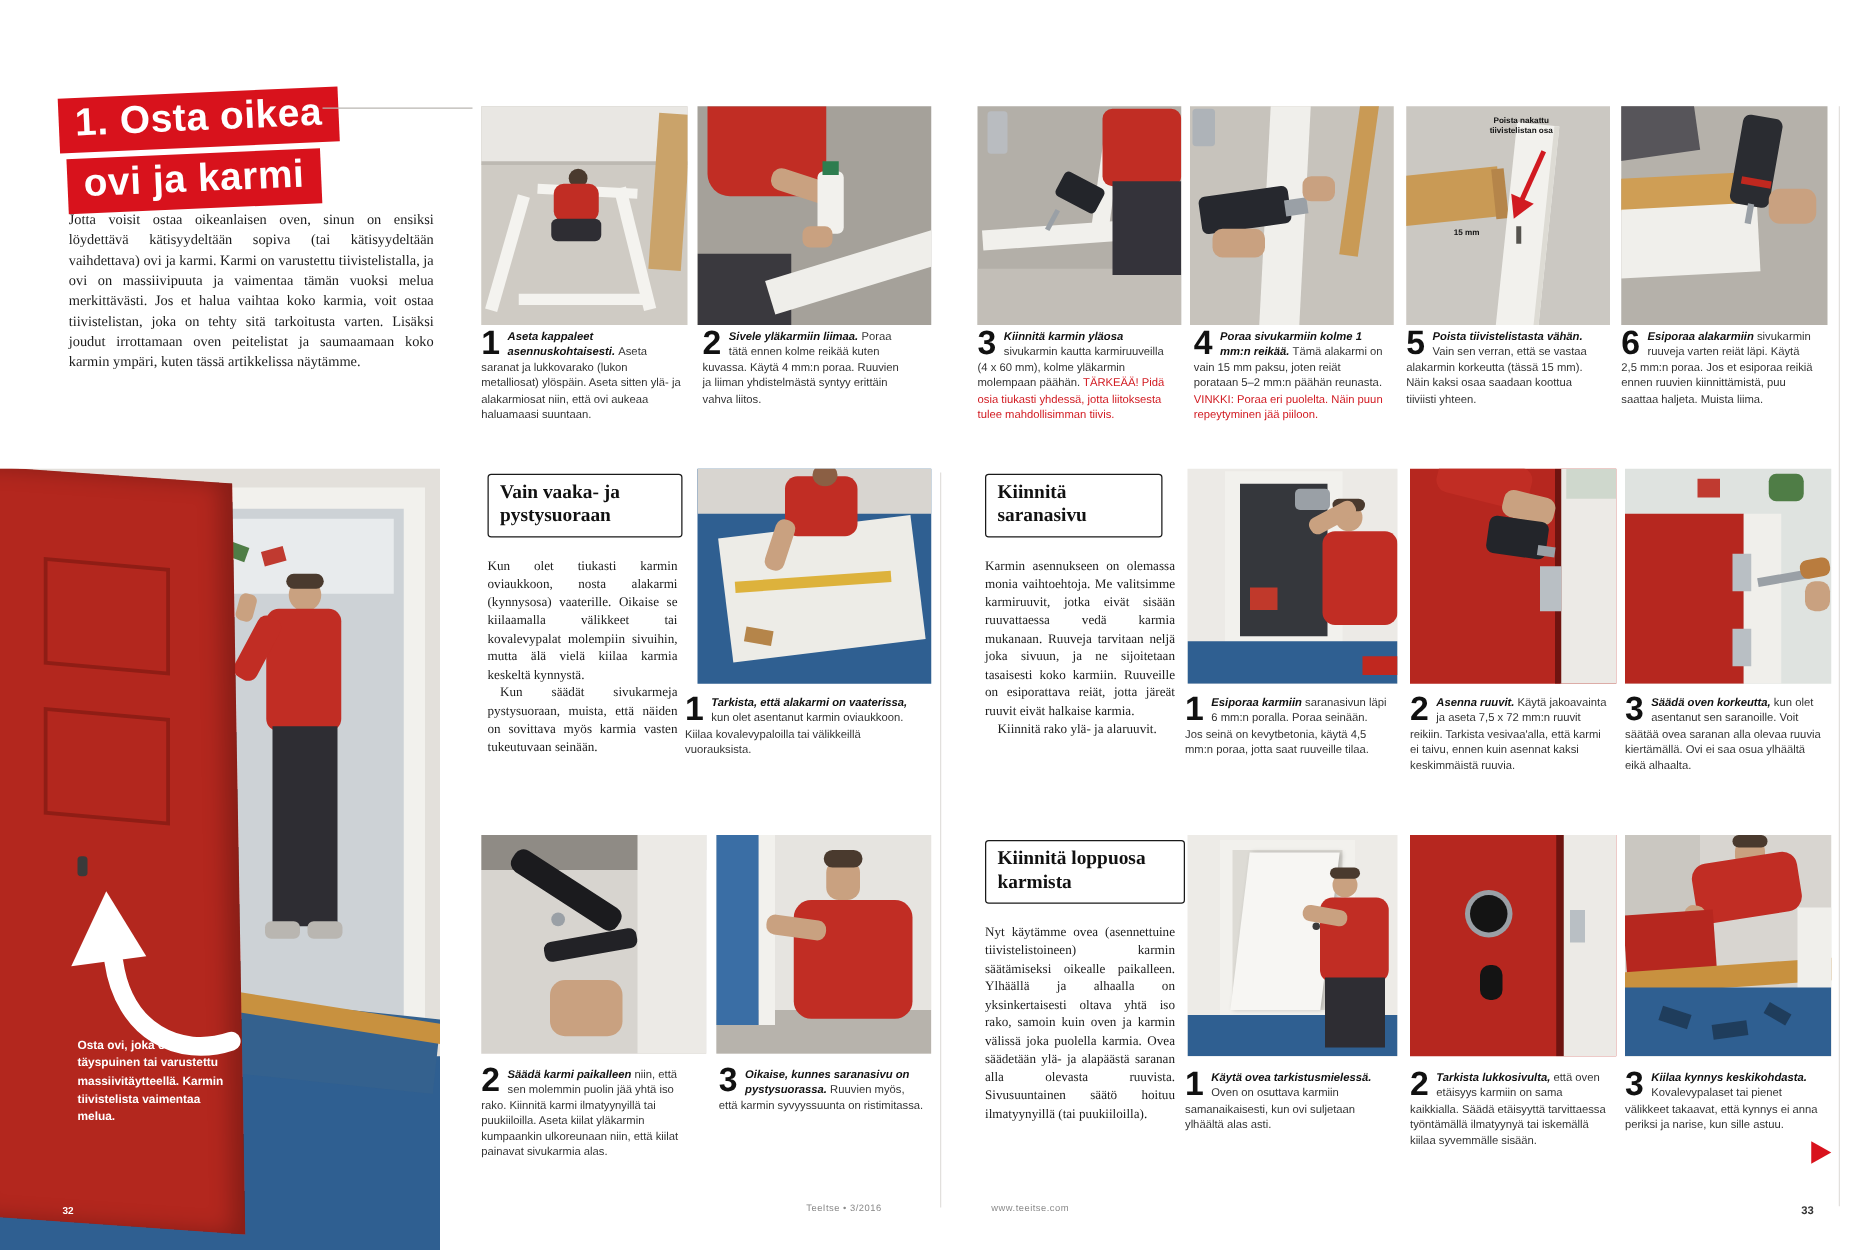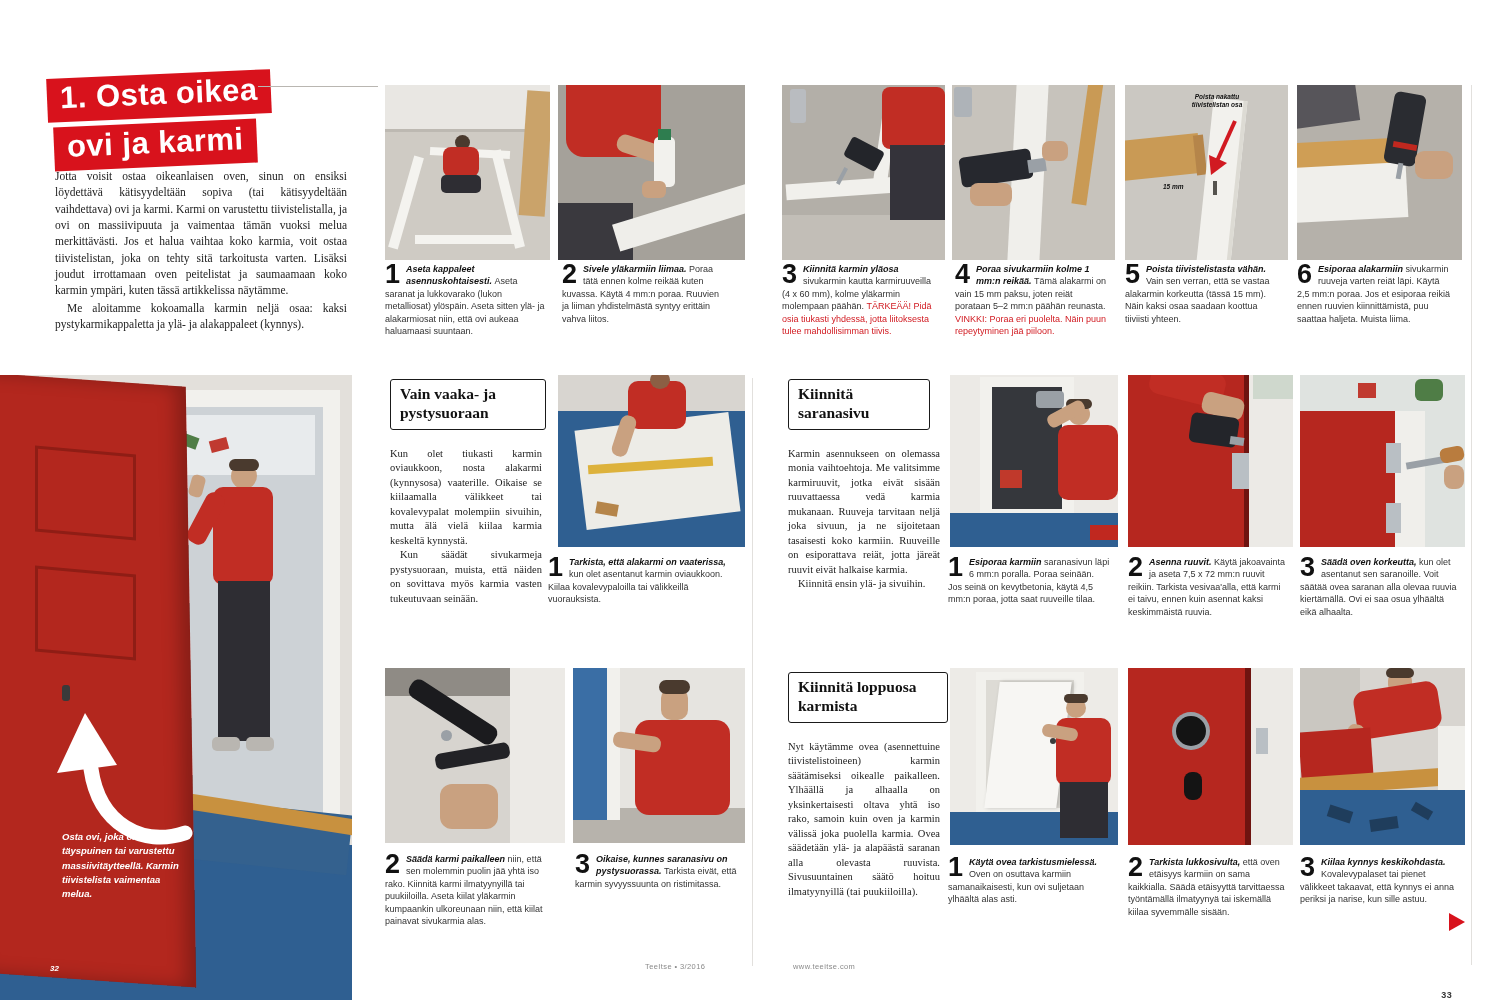--- a/index.html
+++ b/index.html
@@ -24,41 +24,40 @@
   
   .cap{position:absolute;font-size:9px;line-height:1.38;color:#333;}
   .cap .num{float:left;font-size:27px;line-height:21px;font-weight:bold;color:#111;
             margin:1px 6px 0 0;font-family:"Liberation Sans",sans-serif;}
   .cap b{color:#111;font-style:italic;}
   .cap b::after{content:" ";}
   .cap .red{color:#d11a21;}
   .cap .redb{color:#d11a21;font-weight:normal;}
   .cap .redb::after{content:" ";}
   
-  .photo{position:absolute;overflow:hidden;background:#c6c2bb;font-style:italic;}
+  .photo{position:absolute;overflow:hidden;background:#c6c2bb;}
   .rule{position:absolute;background:#e2e0dd;}
   .footer{position:absolute;font-size:7.5px;color:#8a8a8a;letter-spacing:.4px;}
   .pnum{position:absolute;font-size:9px;color:#333;font-weight:bold;}
   .tri{position:absolute;width:0;height:0;border-top:9px solid transparent;
        border-bottom:9px solid transparent;border-left:16px solid #d8121c;}
   .overlaytxt{position:absolute;color:#fff;font-weight:bold;font-size:9.5px;line-height:1.5;}
   .anno{position:absolute;font-size:6.5px;font-weight:bold;color:#111;line-height:1.25;}
 </style>
 </head>
 <body>
 
 <div id="spread">
 
   <div class="banner" style="left:47px;top:74px;">1. Osta oikea</div>
   <div class="banner" style="left:54px;top:123px;">ovi ja karmi</div>
   <span class="s" style="left:258px;top:86px;width:120px;height:1px;background:#b9b6b1;"></span>
 
   <div class="abs serif intro" style="left:55px;top:168px;width:292px;">
     <p>Jotta voisit ostaa oikeanlaisen oven, sinun on ensiksi löydettävä kätisyydeltään sopiva (tai kätisyydeltään vaihdettava) ovi ja karmi. Karmi on varustettu tiivistelistalla, ja ovi on massiivipuuta ja vaimentaa tämän vuoksi melua merkittävästi. Jos et halua vaihtaa koko karmia, voit ostaa tiivistelistan, joka on tehty sitä tarkoitusta varten. Lisäksi joudut irrottamaan oven peitelistat ja saumaamaan koko karmin ympäri, kuten tässä artikkelissa näytämme.</p>
-    <p class="ind">Me aloitamme kokoamalla karmin neljä osaa: kaksi pystykarmikappaletta ja ylä- ja alakappaleet (kynnys).</p>
   </div>
 
   <div class="photo" style="left:0;top:375px;width:352px;height:625px;background:#e3e0db;">
     <i class="s" style="left:150px;top:15px;width:190px;height:560px;background:#f2f1ed;"></i>
     <i class="s" style="left:168px;top:32px;width:155px;height:525px;background:#cdd2d6;"></i>
     <i class="s" style="left:175px;top:40px;width:140px;height:60px;background:#e8ebed;"></i>
     <i class="s" style="left:180px;top:60px;width:18px;height:12px;background:#4f7d46;transform:rotate(20deg);"></i>
     <i class="s" style="left:210px;top:64px;width:18px;height:12px;background:#c03a30;transform:rotate(-15deg);"></i>
 
     <i class="s" style="left:231px;top:88px;width:26px;height:26px;border-radius:50%;background:#c9a180;"></i>
@@ -212,30 +211,30 @@
   <div class="photo" style="left:573px;top:668px;width:172px;height:175px;background:#e6e4e0;">
     <i class="s" style="left:0;top:140px;width:172px;height:35px;background:#b7b3ac;"></i>
     <i class="s" style="left:0;top:0;width:34px;height:152px;background:#3a6ea5;"></i>
     <i class="s" style="left:34px;top:0;width:13px;height:152px;background:#f2f1ed;"></i>
     <i class="s" style="left:88px;top:20px;width:27px;height:32px;border-radius:10px;background:#c9a180;"></i>
     <i class="s" style="left:86px;top:12px;width:31px;height:14px;border-radius:8px;background:#4a3a2e;"></i>
     <i class="s" style="left:62px;top:52px;width:95px;height:95px;border-radius:14px;background:#c12d24;"></i>
     <i class="s" style="left:40px;top:66px;width:48px;height:16px;border-radius:7px;background:#c9a180;transform:rotate(8deg);"></i>
   </div>
   <div class="cap" style="left:575px;top:853px;width:165px;">
-    <span class="num">3</span><b>Oikaise, kunnes saranasivu on pystysuorassa.</b><span>Tarkista eivät, että karmin syvyyssuunta on ristimitassa.</span>
+    <span class="num">3</span><b>Oikaise, kunnes saranasivu on pystysuorassa.</b><span>Ruuvien myös, että karmin syvyyssuunta on ristimitassa.</span>
   </div>
 
   <div class="hbox" style="left:788px;top:379px;width:122px;">
     <div>Kiinnitä</div>
     <div>saranasivu</div>
   </div>
   <div class="abs serif secbody" style="left:788px;top:447px;width:152px;">
     <p>Karmin asennukseen on olemassa monia vaihtoehtoja. Me valitsimme karmiruuvit, jotka eivät sisään ruuvattaessa vedä karmia mukanaan. Ruuveja tarvitaan neljä joka sivuun, ja ne sijoitetaan tasaisesti koko karmiin. Ruuveille on esiporattava reiät, jotta järeät ruuvit eivät halkaise karmia.</p>
-    <p class="ind">Kiinnitä ensin ylä- ja sivuihin.</p>
+    <p class="ind">Kiinnitä rako ylä- ja alaruuvit.</p>
   </div>
 
   <div class="photo" style="left:950px;top:375px;width:168px;height:172px;background:#eceae6;">
     <i class="s" style="left:30px;top:2px;width:94px;height:142px;background:#f2f1ed;"></i>
     <i class="s" style="left:42px;top:12px;width:70px;height:122px;background:#35373c;"></i>
     <i class="s" style="left:50px;top:95px;width:22px;height:18px;background:#c0392b;"></i>
     <i class="s" style="left:0;top:138px;width:168px;height:34px;background:#2f5f91;"></i>
     <i class="s" style="left:118px;top:28px;width:22px;height:22px;border-radius:50%;background:#c9a180;"></i>
     <i class="s" style="left:116px;top:24px;width:26px;height:10px;border-radius:6px;background:#4a3a2e;"></i>
     <i class="s" style="left:108px;top:50px;width:60px;height:75px;border-radius:10px;background:#c12d24;"></i>
@@ -325,15 +324,15 @@
   </div>
   <div class="cap" style="left:1300px;top:856px;width:160px;">
     <span class="num">3</span><b>Kiilaa kynnys keskikohdasta.</b><span>Kovalevypalaset tai pienet välikkeet takaavat, että kynnys ei anna periksi ja narise, kun sille astuu.</span>
   </div>
 
   <span class="rule" style="left:752px;top:378px;width:1px;height:588px;"></span>
   <span class="rule" style="left:1471px;top:85px;width:1px;height:880px;"></span>
   <span class="tri" style="left:1449px;top:913px;"></span>
   <div class="footer" style="left:645px;top:962px;">TeeItse  •  3/2016</div>
   <div class="footer" style="left:793px;top:962px;">www.teeitse.com</div>
-  <div class="pnum" style="left:1441px;top:991px;font-family:Liberation Mono, monospace;">33</div>
+  <div class="pnum" style="left:1441px;top:963px;">33</div>
 
 </div>
 
 </body></html>

